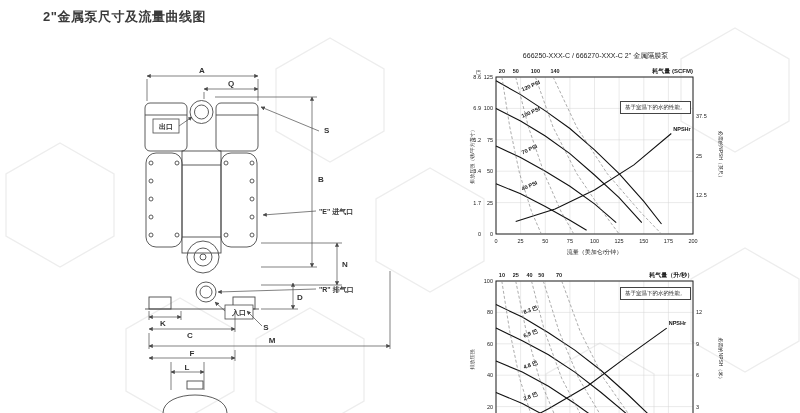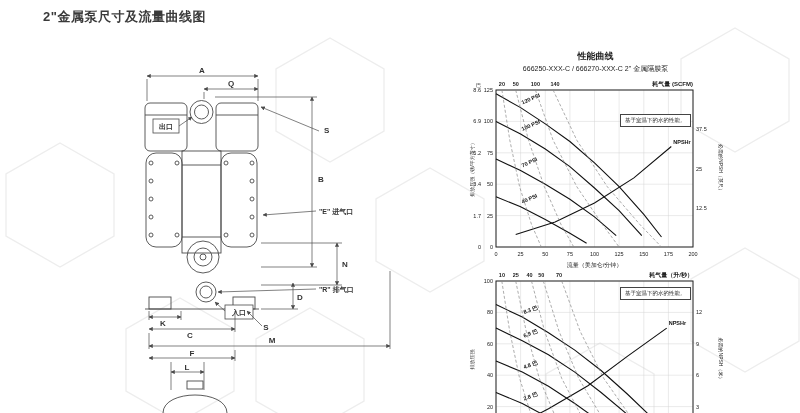--- a/index.html
+++ b/index.html
@@ -148,21 +148,20 @@
       <text x="164" y="270" font-size="7">入口</text>
       <text x="191" y="285">S</text>
       <text x="197" y="298">M</text>
       <text x="117" y="311">F</text>
       <text x="112" y="325">L</text>
       <text x="91" y="84" font-size="7">出口</text>
     </g>
   </svg>
 
   <div class="chart" style="left:468px;top:50px;">
-    <div class="ctitle">性能曲线</div>
     <div class="csub">666250-XXX-C / 666270-XXX-C 2" 金属隔膜泵</div>
     <div class="cwrap">
       <svg width="255" height="195">
           <line x1="28.0" y1="14" x2="28.0" y2="171" stroke="#d5d5d5" stroke-width="0.5"></line>
           <line x1="52.6" y1="14" x2="52.6" y2="171" stroke="#d5d5d5" stroke-width="0.5"></line>
           <line x1="77.3" y1="14" x2="77.3" y2="171" stroke="#d5d5d5" stroke-width="0.5"></line>
           <line x1="101.9" y1="14" x2="101.9" y2="171" stroke="#d5d5d5" stroke-width="0.5"></line>
           <line x1="126.5" y1="14" x2="126.5" y2="171" stroke="#d5d5d5" stroke-width="0.5"></line>
           <line x1="151.1" y1="14" x2="151.1" y2="171" stroke="#d5d5d5" stroke-width="0.5"></line>
           <line x1="175.8" y1="14" x2="175.8" y2="171" stroke="#d5d5d5" stroke-width="0.5"></line>

